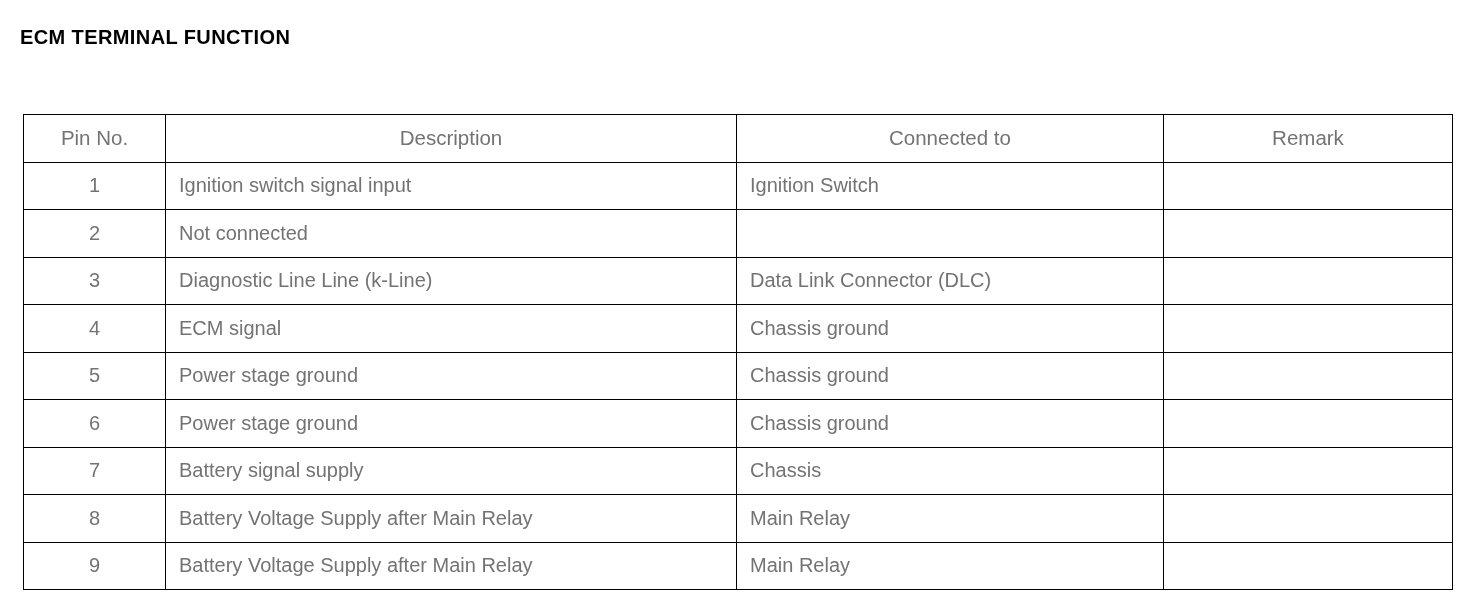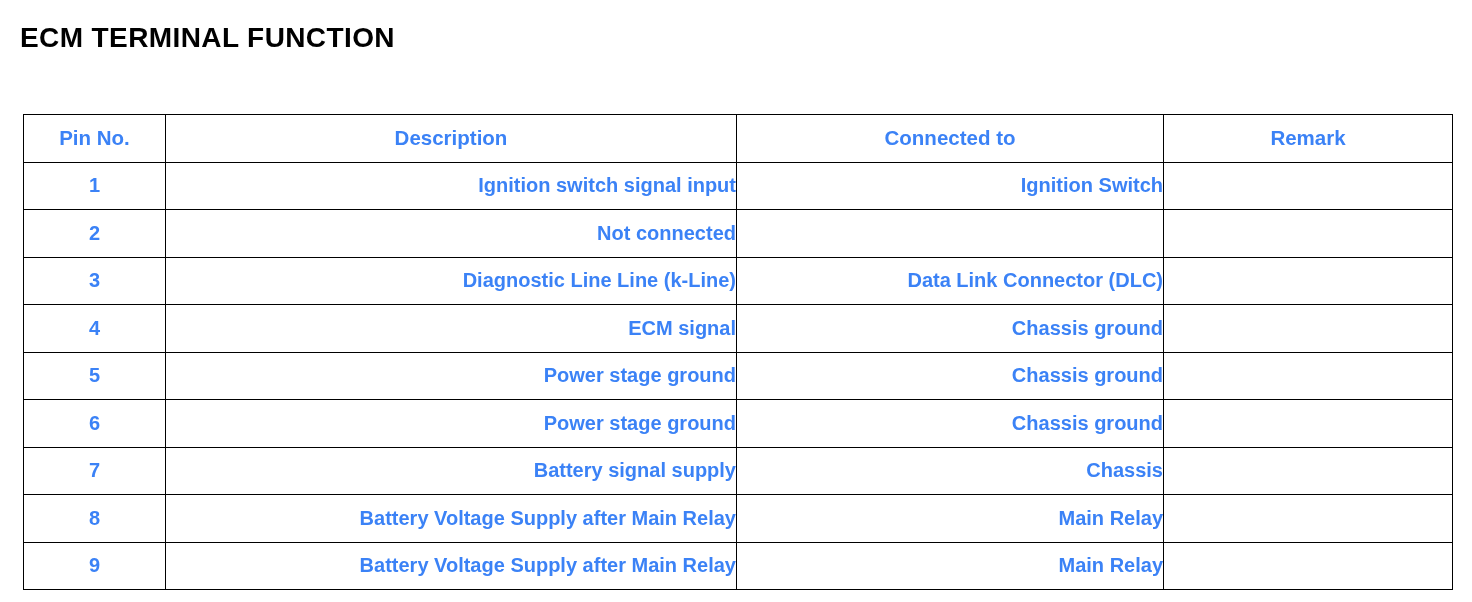--- a/index.html
+++ b/index.html
@@ -19,21 +19,21 @@
   
   #title-block {
     position: absolute;
     left: 20px;
     top: 22px;
     width: 600px;
   }
   .title-line {
     font-family: "Liberation Sans", sans-serif;
     font-weight: bold;
-    font-size: 28px;
+    font-size: 20px;
     line-height: 31px;
     letter-spacing: 0.4px;
     color: #000;
     white-space: nowrap;
   }
 
   
   #ecm-table {
     position: absolute;
     left: 23px;
@@ -47,36 +47,36 @@
   #ecm-table col.c-desc  { width: 571px; }
   #ecm-table col.c-conn  { width: 427px; }
   #ecm-table col.c-rem   { width: 289px; }
 
   #ecm-table th,
   #ecm-table td {
     border: 1.6px solid #000;
     padding: 0;
     height: 46.5px;
     font-size: 20px;
-    font-weight: bold;
-    color: #3b82f6;
+    font-weight: normal;
+    color: #737373;
     vertical-align: middle;
     overflow: hidden;
     white-space: nowrap;
   }
   #ecm-table thead th {
     text-align: center;
     font-size: 20.5px;
   }
   #ecm-table td.pin-cell {
     text-align: center;
     font-size: 20px;
   }
   #ecm-table td.text-cell {
-    text-align: right;
+    text-align: left;
     padding-left: 13px;
   }
   #ecm-table td.remark-cell {
     text-align: left;
     padding-left: 13px;
   }
 </style>
 </head>
 <body>
 

